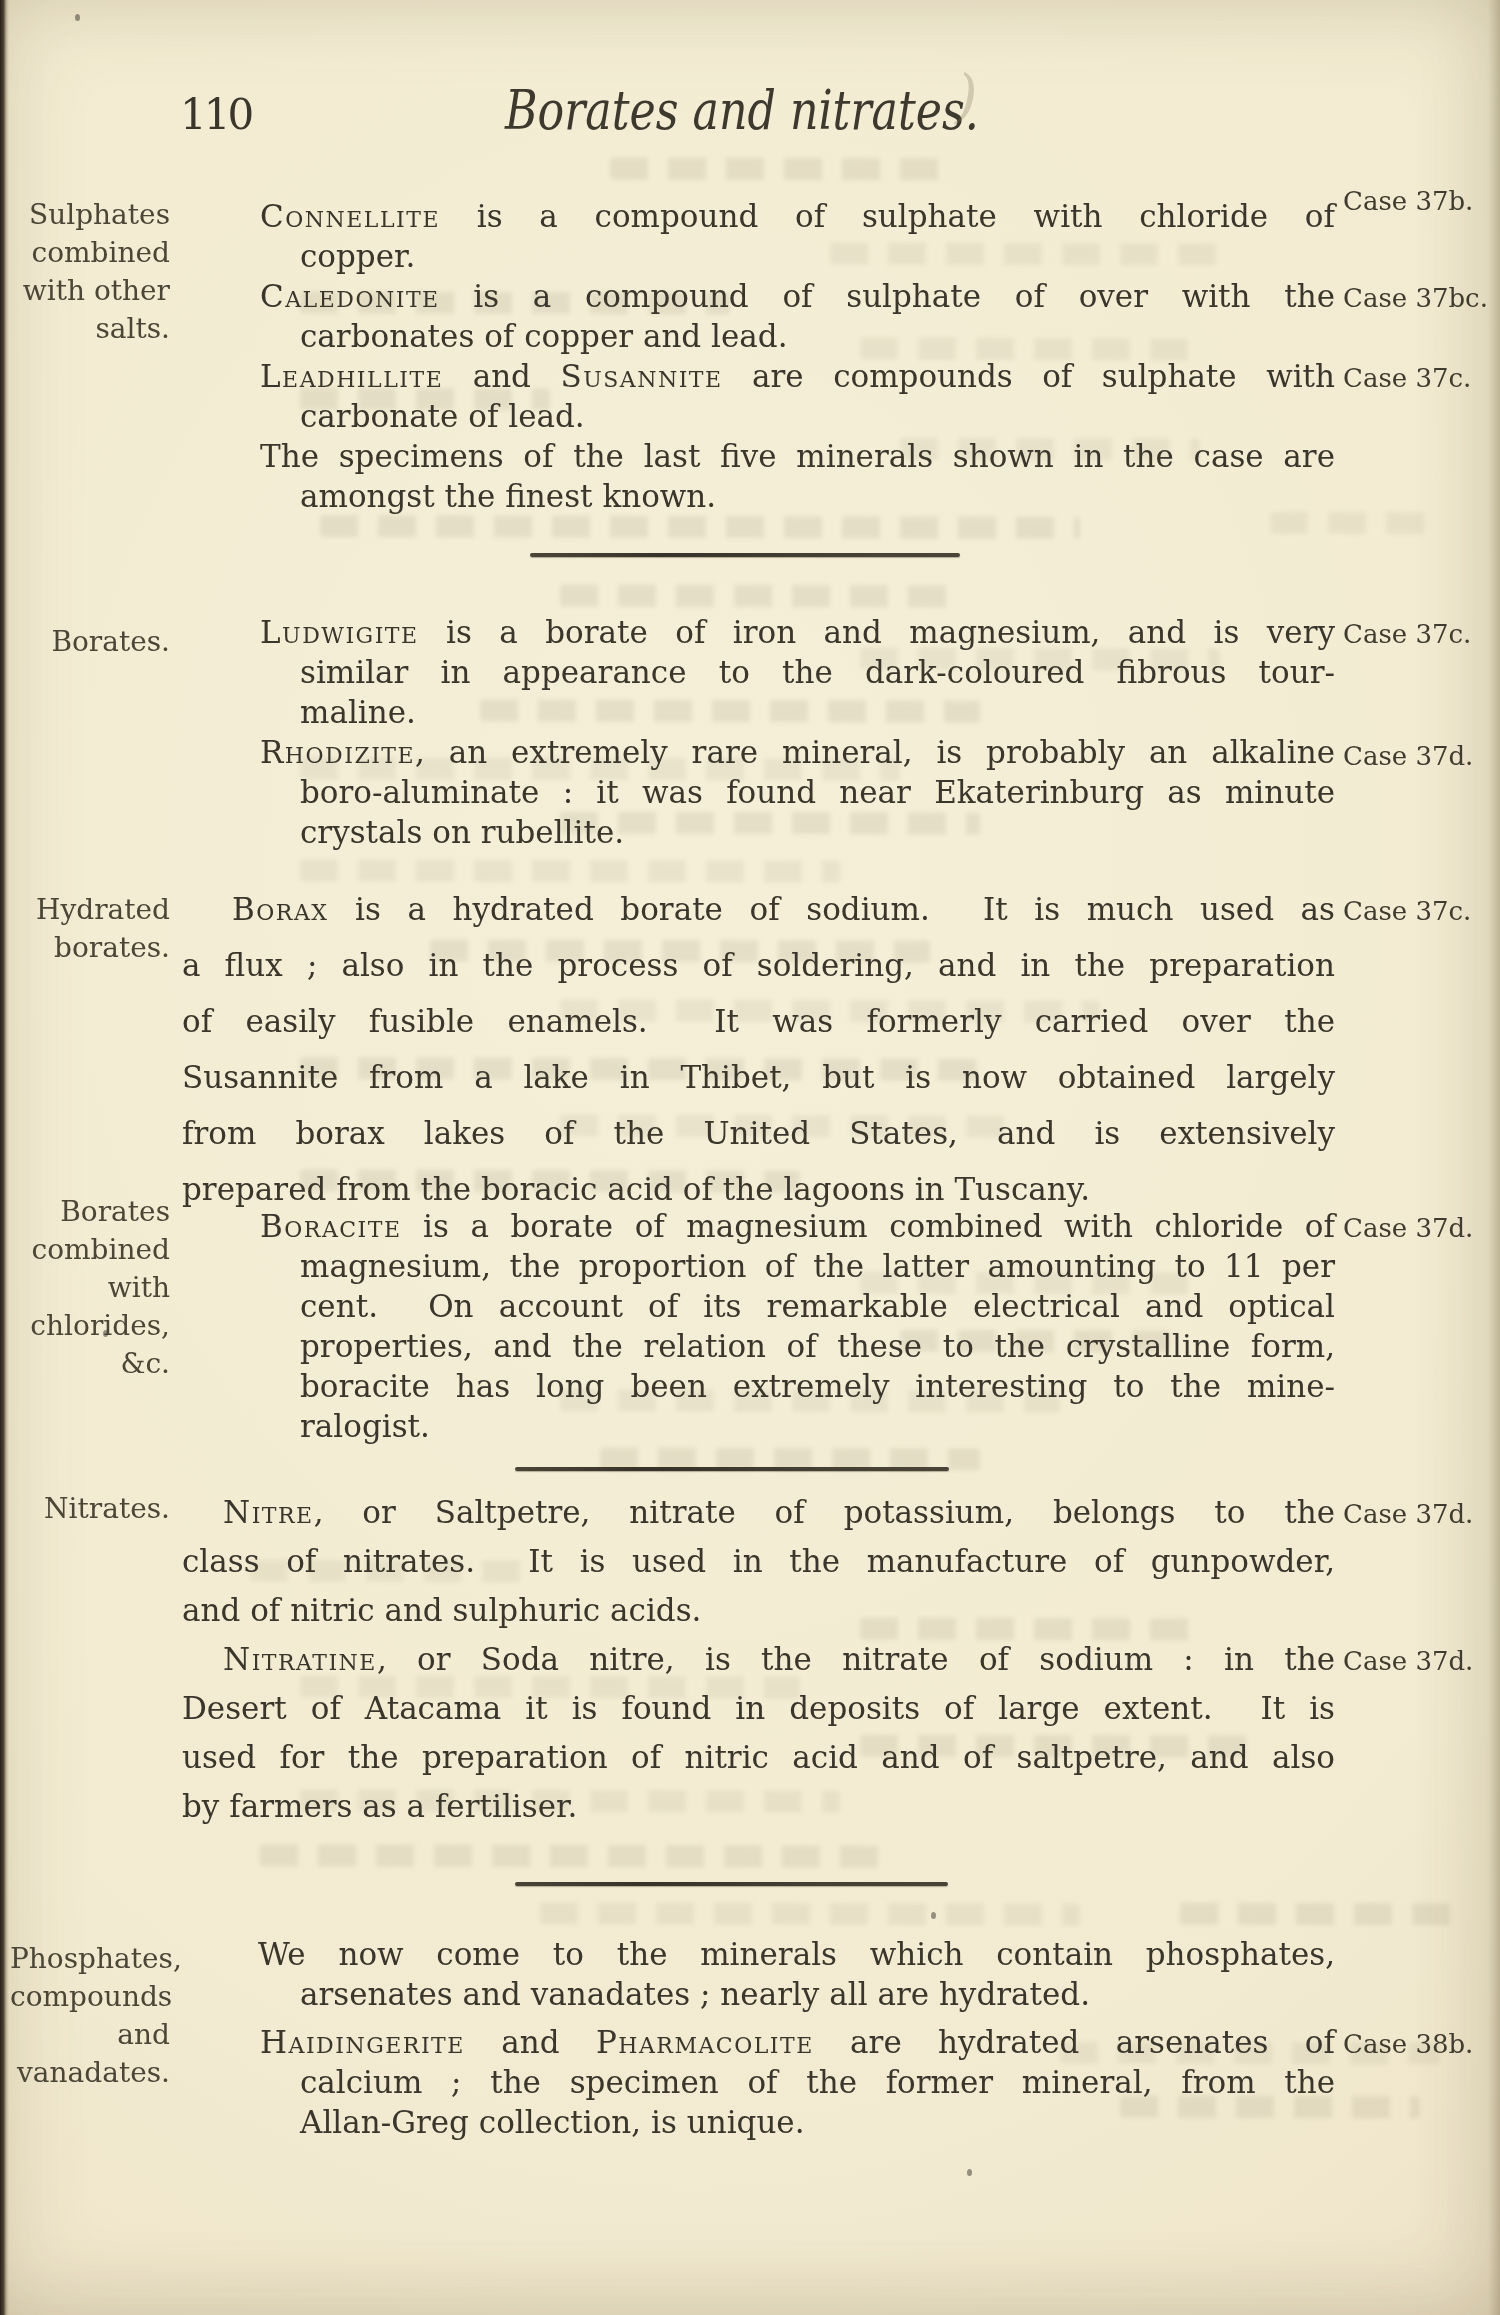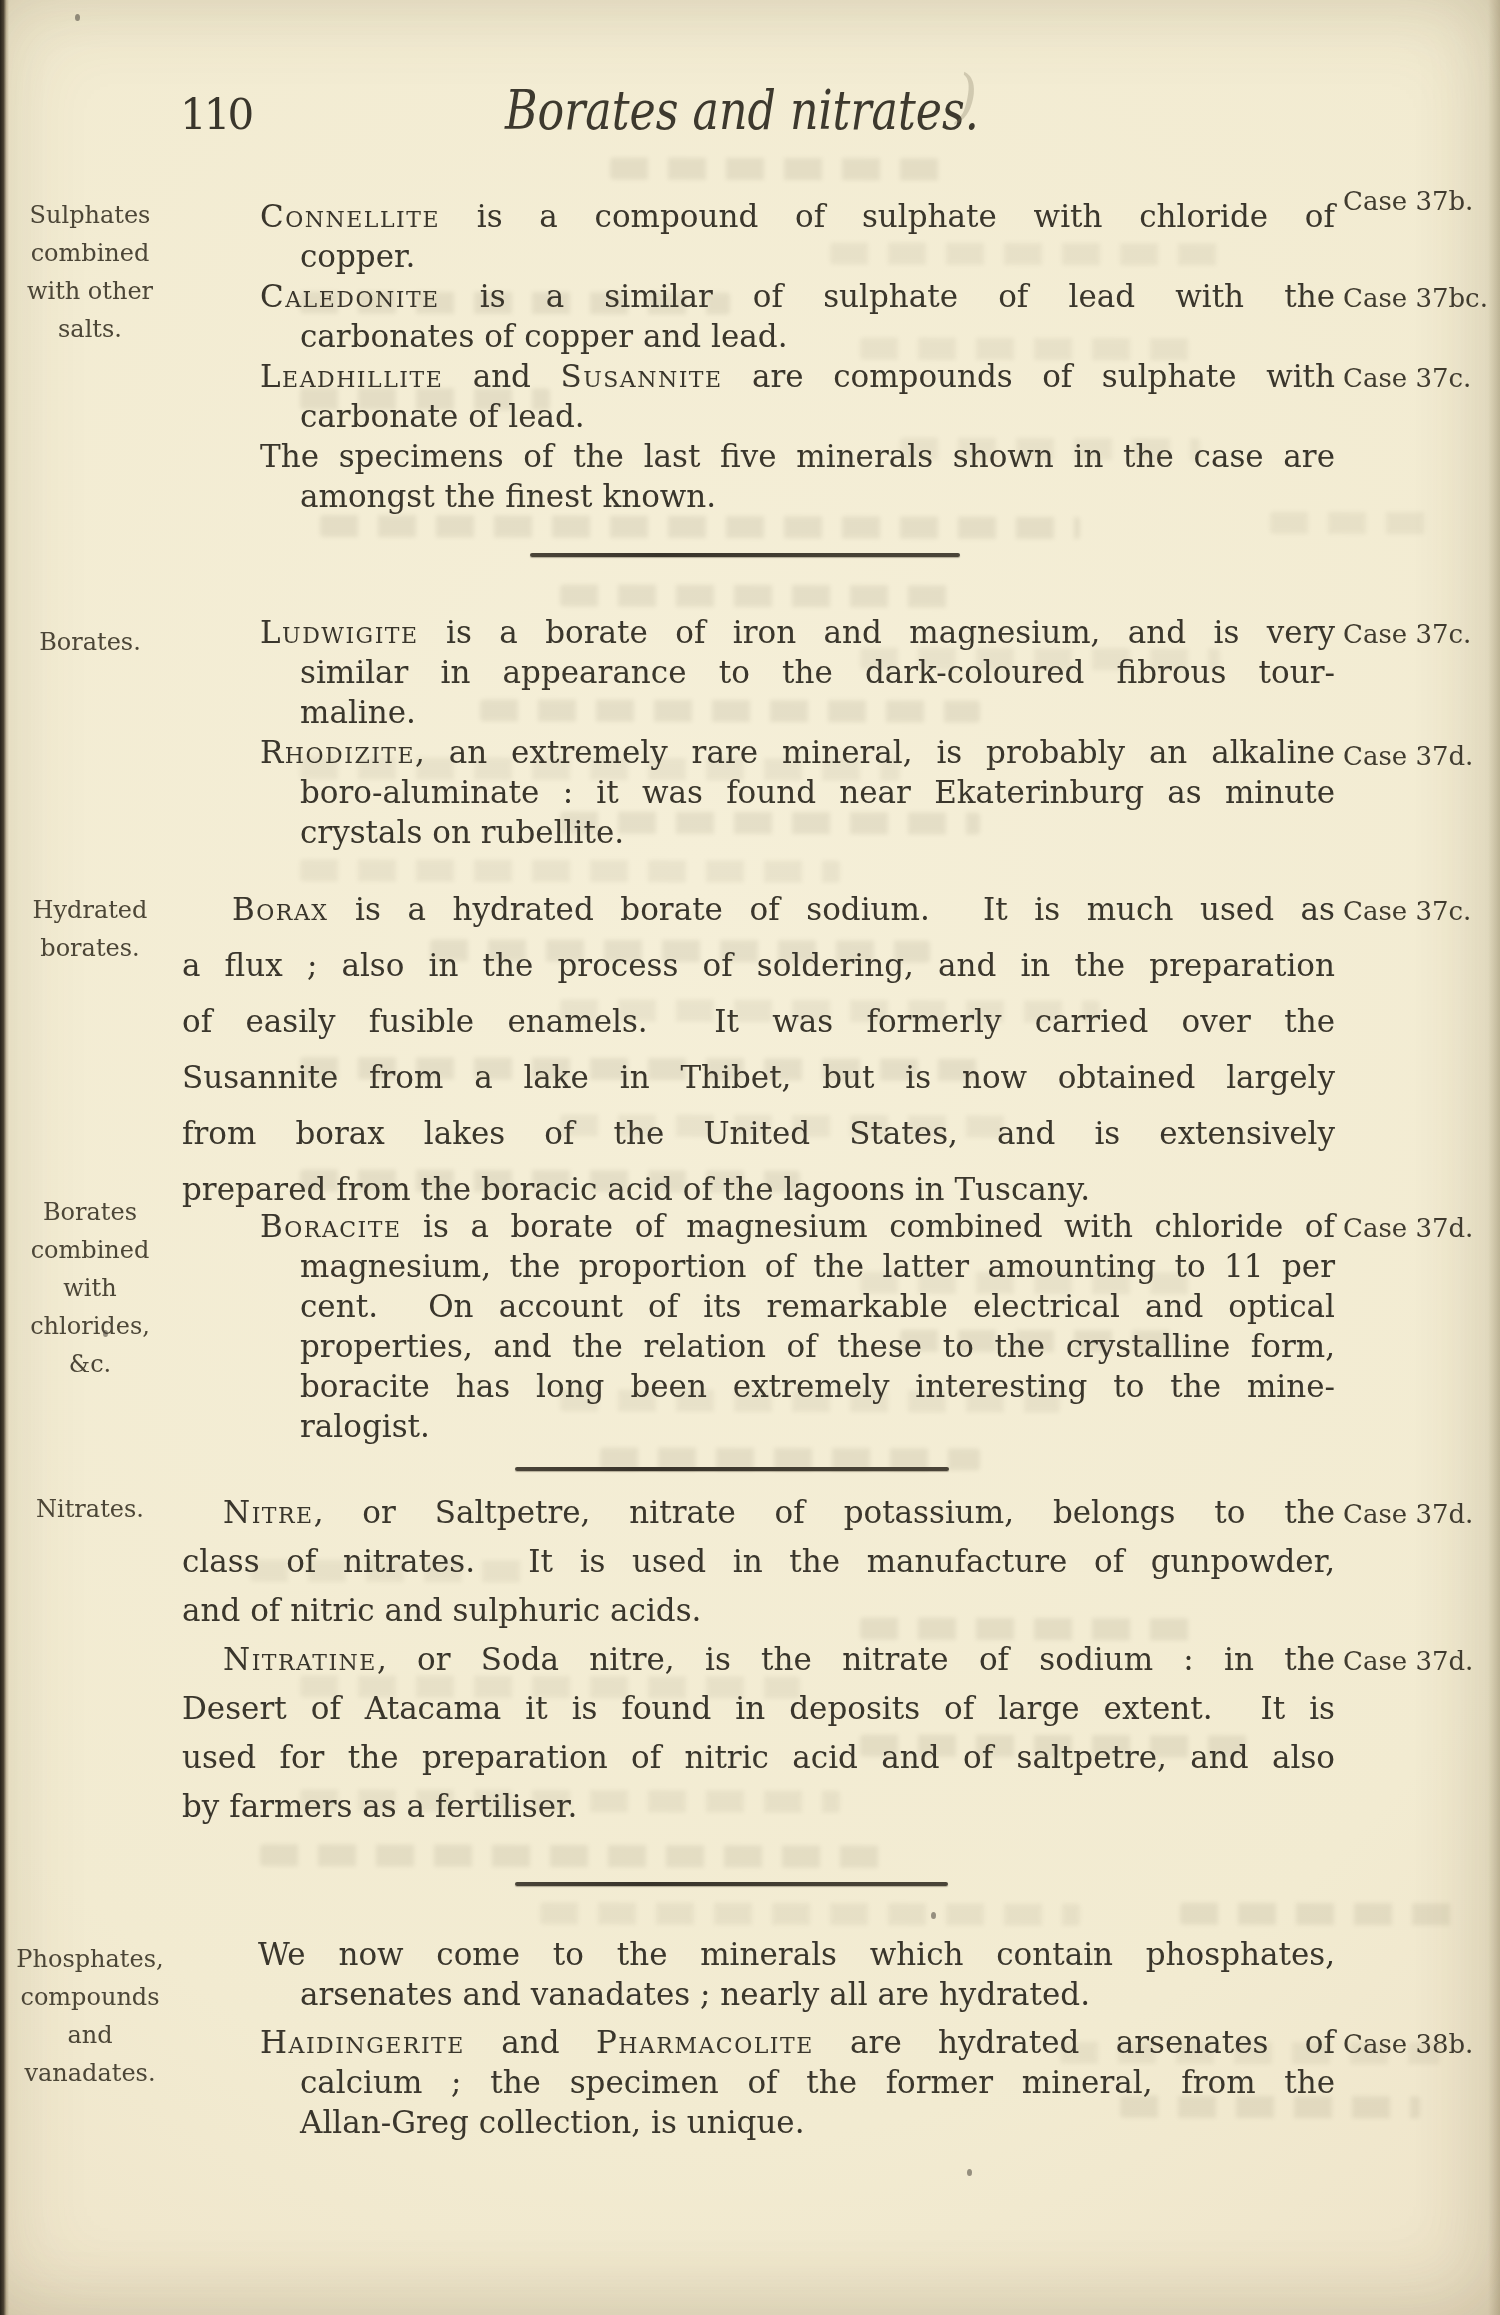--- a/index.html
+++ b/index.html
@@ -18,22 +18,22 @@
   .edge-left{position:absolute;left:0;top:0;bottom:0;width:9px;
     background:linear-gradient(90deg,#27221a 0%,#4a4132 38%,rgba(122,106,74,.35) 70%,rgba(122,106,74,0) 100%);}
   .edge-right{position:absolute;right:0;top:0;bottom:0;width:12px;
     background:linear-gradient(270deg,rgba(110,95,60,.28) 0%,rgba(110,95,60,0) 100%);}
 
   .pagenum{position:absolute;left:180px;top:94px;font-size:42px;line-height:1;letter-spacing:-3px;color:#3a362c;}
   .title{position:absolute;left:505px;top:84px;font-size:54px;line-height:1;font-style:italic;
     transform:scaleX(.82);transform-origin:left top;white-space:nowrap;color:#3d392e;}
   .ghost-paren{position:absolute;left:955px;top:62px;font-size:58px;font-style:italic;opacity:.28;color:#7a7258;}
 
-  .margin-note{position:absolute;left:10px;width:160px;text-align:center;
-    font-size:24px;line-height:38px;color:#4c4637;white-space:nowrap;}
+  .margin-note{position:absolute;left:10px;width:160px;text-align:right;
+    font-size:28px;line-height:38px;color:#4c4637;white-space:nowrap;}
   .margin-note div{white-space:nowrap;}
 
   .tblock{position:absolute;font-size:31px;color:#3a362c;}
   .tblock .line{text-align:justify;}
   .tblock .line.j{text-align-last:justify;}
   .tblock .line.n{text-align-last:left;}
   .sc{font-variant:small-caps;letter-spacing:1.5px;}
 
   .case-note{position:absolute;left:1343px;font-size:26px;line-height:30px;
     white-space:nowrap;color:#403b2f;}
@@ -121,21 +121,21 @@
         <div>Phosphates,</div>
         <div>compounds</div>
         <div>and</div>
         <div>vanadates.</div>
       </div>
     </div>
   <div id="blocks">
       <div class="tblock" style="top: 196px; left: 300px; width: 1035px; line-height: 40px;">
         <div class="line j" style="text-indent: -40px;"><span class="sc">Connellite</span><span> is a compound of sulphate with chloride of</span></div>
         <div class="line n"><span>copper.</span></div>
-        <div class="line j" style="text-indent: -40px;"><span class="sc">Caledonite</span><span> is a similar of sulphate of lead with the</span></div>
+        <div class="line j" style="text-indent: -40px;"><span class="sc">Caledonite</span><span> is a compound of sulphate of over with the</span></div>
         <div class="line n"><span>carbonates of copper and lead.</span></div>
         <div class="line j" style="text-indent: -40px;"><span class="sc">Leadhillite</span><span> and </span><span class="sc">Susannite</span><span> are compounds of sulphate with</span></div>
         <div class="line n"><span>carbonate of lead.</span></div>
         <div class="line j" style="text-indent: -40px;"><span>The specimens of the last five minerals shown in the case are</span></div>
         <div class="line n"><span>amongst the finest known.</span></div>
       </div>
       <div class="tblock" style="top: 612px; left: 300px; width: 1035px; line-height: 40px;">
         <div class="line j" style="text-indent: -40px;"><span class="sc">Ludwigite</span><span> is a borate of iron and magnesium, and is very</span></div>
         <div class="line j"><span>similar in appearance to the dark-coloured fibrous tour-</span></div>
         <div class="line n"><span>maline.</span></div>

